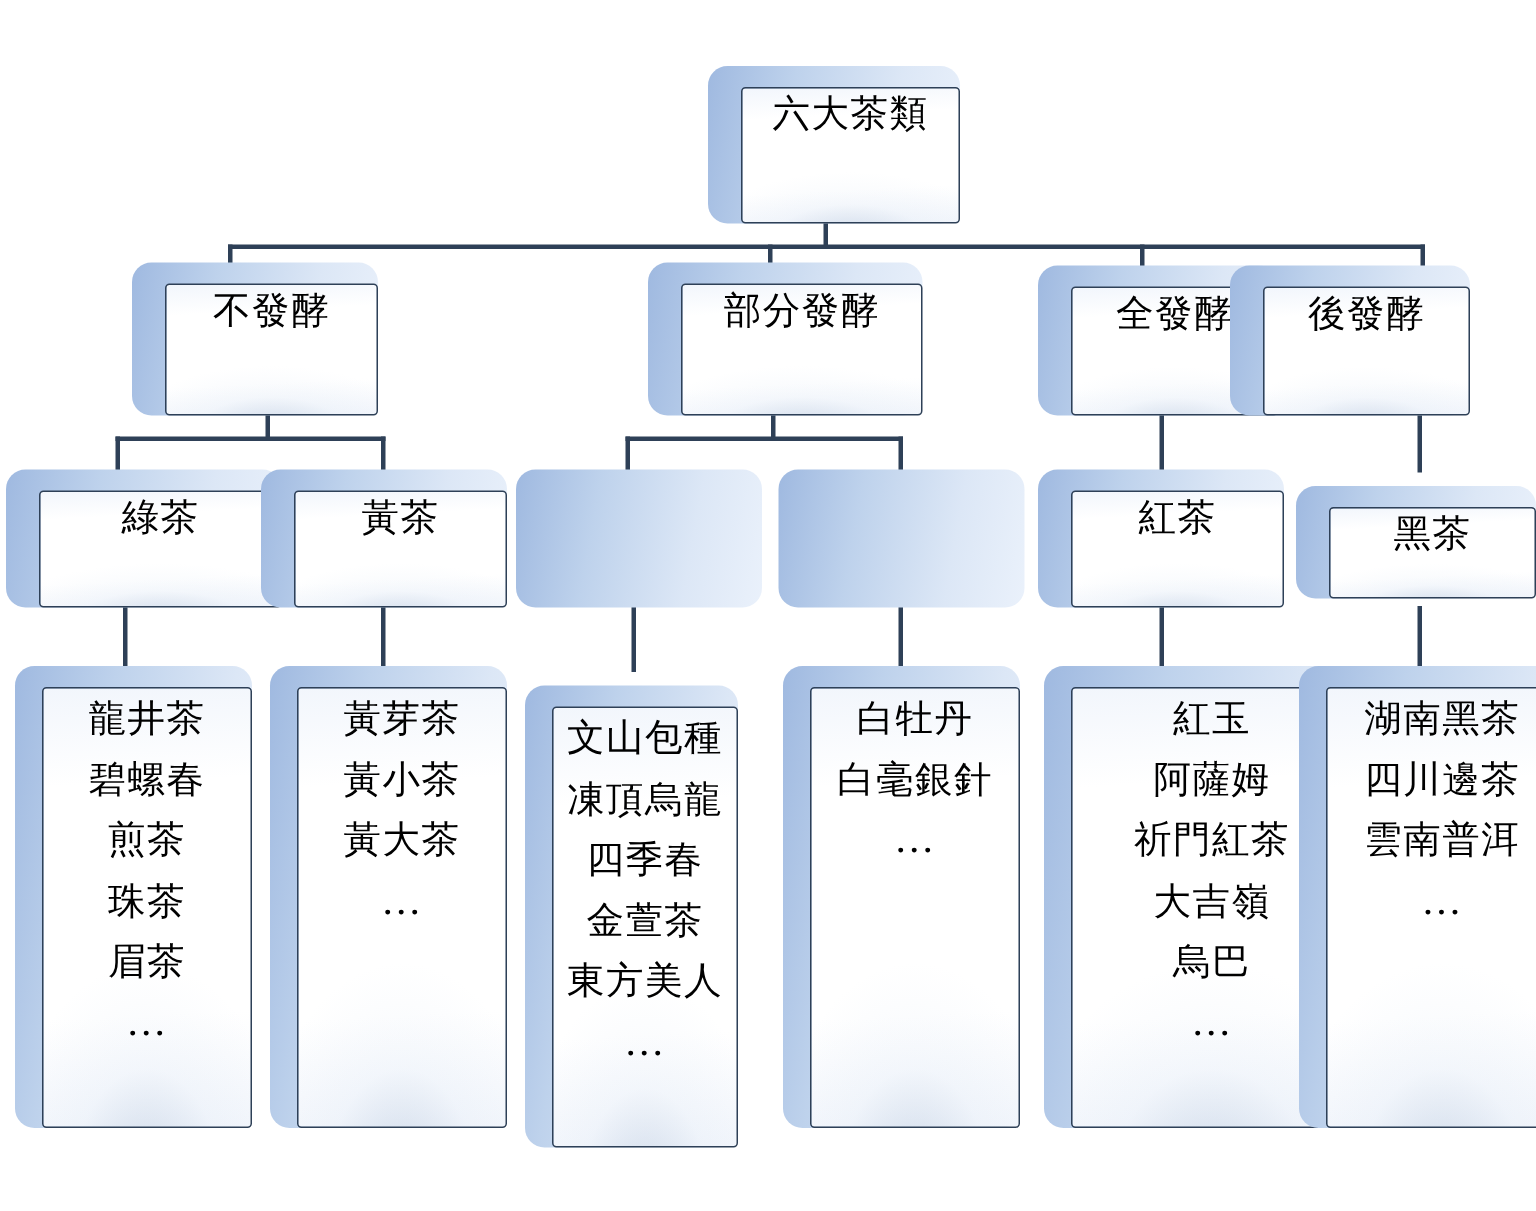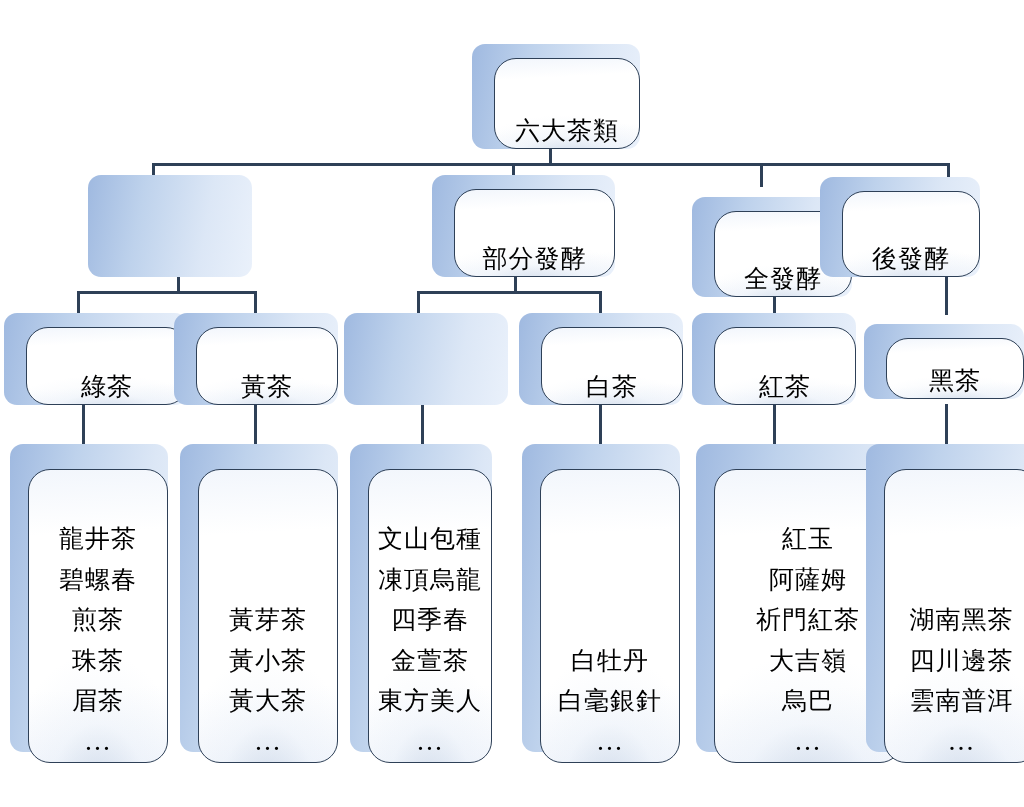--- a/index.html
+++ b/index.html
@@ -36,48 +36,48 @@
     position: absolute;
     left: 0;
     top: 0;
     width: 100%;
     height: 100%;
     border-radius: 13px;
     background: linear-gradient(100deg, #9fb9e0 0%, #bed2ec 32%, #dce7f6 70%, #eaf1fb 100%);
   }
   .node .card {
     position: absolute;
-    border-radius: 22px;
+    border-radius: 3px;
     border: 1.6px solid #2e4057;
     background:
       radial-gradient(125% 90% at 50% 112%, rgba(120,150,190,0.30) 0%, rgba(190,210,235,0.12) 28%, rgba(255,255,255,0) 55%),
       linear-gradient(177deg, #f2f6fc 0%, #ffffff 22%, #ffffff 74%, #f4f7fc 100%);
     box-sizing: border-box;
     display: flex;
-    align-items: flex-end;
+    align-items: flex-start;
     justify-content: center;
     text-align: center;
     overflow: hidden;
   }
   .node .card .label {
     line-height: 1.38;
     letter-spacing: 0.04em;
     white-space: pre-line;
     color: #000;
   }
 
   
   .lvl-root .card .label  { font-size: 25px; }
   .lvl-2 .card .label     { font-size: 25px; }
   .lvl-3 .card .label     { font-size: 25px; }
   .lvl-leaf .card .label  { font-size: 25px; line-height: 1.62; }
 
   
   .node .card { left: 22px; top: 14px; width: calc(100% - 22px); height: calc(100% - 14px); }
-  .lvl-leaf .card { left: 18px; top: 14px; width: calc(100% - 18px); height: calc(100% - 14px); margin-top: 11px; }
+  .lvl-leaf .card { left: 18px; top: 14px; width: calc(100% - 18px); height: calc(100% - 14px); }
 </style>
 </head>
 <body>
 
 <div id="canvas">
 
   <div class="line v" style="left:549px; top:147px; width:3px; height:18px;"></div>
   <div class="line h" style="left:152px; top:163px; width:798px; height:3px;"></div>
   <div class="line v" style="left:152px; top:163px; width:3px; height:24px;"></div>
   <div class="line v" style="left:512px; top:163px; width:3px; height:24px;"></div>
@@ -106,30 +106,33 @@
 
   <div class="node lvl-root" style="left:472px; top:44px; width:168px; height:105px;">
     <div class="shadow"></div>
     <div class="card">
       <span class="label">六大茶類</span>
     </div>
   </div>
 
   <div class="node lvl-2" style="left:88px; top:175px; width:164px; height:102px;">
     <div class="shadow"></div>
+    <div class="card">
+      <span class="label">不發酵</span>
+    </div>
   </div>
 
   <div class="node lvl-2" style="left:432px; top:175px; width:160px; height:102px;padding-left:23px;">
     <div class="shadow"></div>
     <div class="card">
       <span class="label">部分發酵</span>
     </div>
   </div>
 
-  <div class="node lvl-2" style="left:692px; top:177px; width:160px; height:100px;margin-top:20px;">
+  <div class="node lvl-2" style="left:692px; top:177px; width:160px; height:100px;">
     <div class="shadow"></div>
     <div class="card">
       <span class="label">全發酵</span>
     </div>
   </div>
 
   <div class="node lvl-2" style="left:820px; top:177px; width:160px; height:100px;">
     <div class="shadow"></div>
     <div class="card">
       <span class="label">後發酵</span>
@@ -149,23 +152,20 @@
       <span class="label">黃茶</span>
     </div>
   </div>
 
   <div class="node lvl-3" style="left:344px; top:313px; width:164px; height:92px;">
     <div class="shadow"></div>
   </div>
 
   <div class="node lvl-3" style="left:519px; top:313px; width:164px; height:92px;">
     <div class="shadow"></div>
-    <div class="card">
-      <span class="label">白茶</span>
-    </div>
   </div>
 
   <div class="node lvl-3" style="left:692px; top:313px; width:164px; height:92px;">
     <div class="shadow"></div>
     <div class="card">
       <span class="label">紅茶</span>
     </div>
   </div>
 
   <div class="node lvl-3" style="left:864px; top:324px; width:160px; height:75px;">
@@ -190,21 +190,21 @@
   <div class="node lvl-leaf" style="left:180px; top:444px; width:158px; height:308px;">
     <div class="shadow"></div>
     <div class="card">
       <span class="label">黃芽茶
 黃小茶
 黃大茶
 ...</span>
     </div>
   </div>
 
-  <div class="node lvl-leaf" style="left:350px; top:444px; width:142px; height:308px;">
+  <div class="node lvl-leaf" style="left:350px; top:457px; width:142px; height:308px;">
     <div class="shadow"></div>
     <div class="card">
       <span class="label">文山包種
 凍頂烏龍
 四季春
 金萱茶
 東方美人
 ...</span>
     </div>
   </div>

